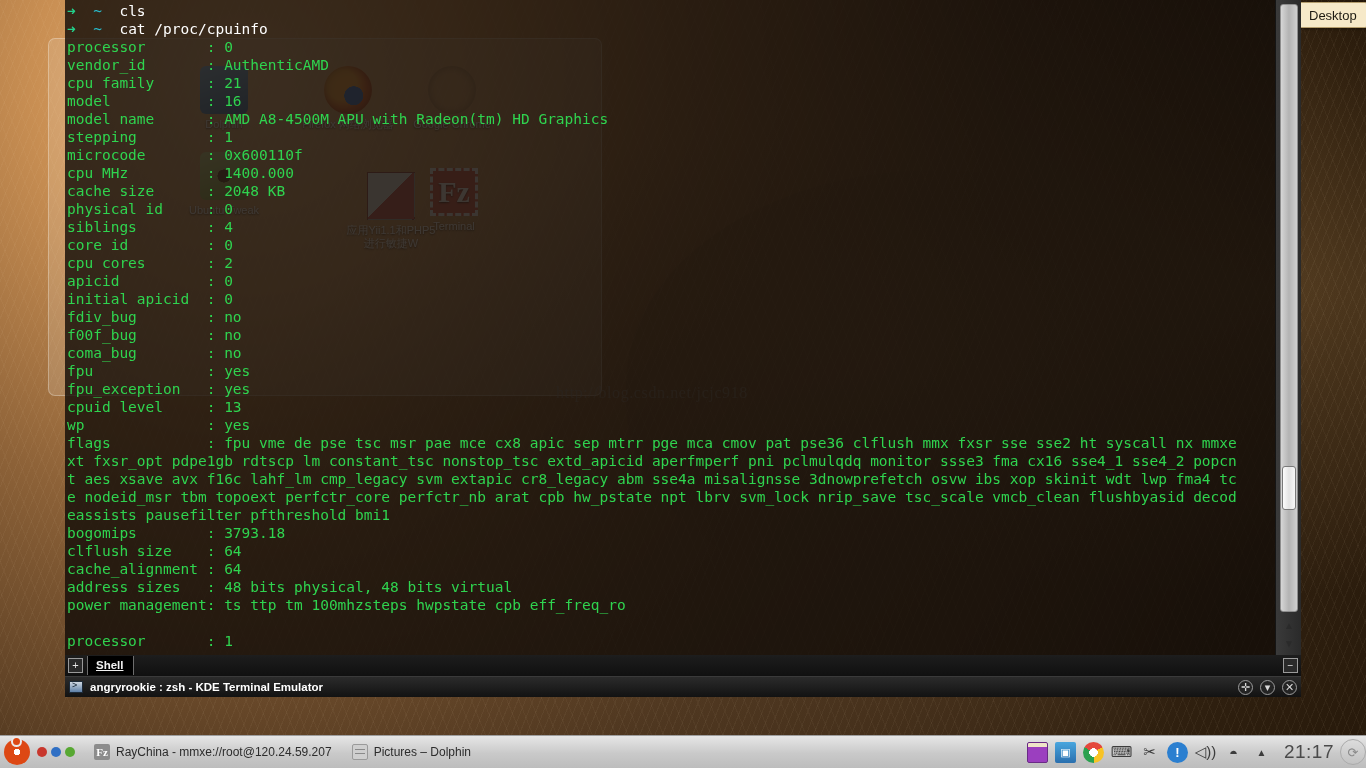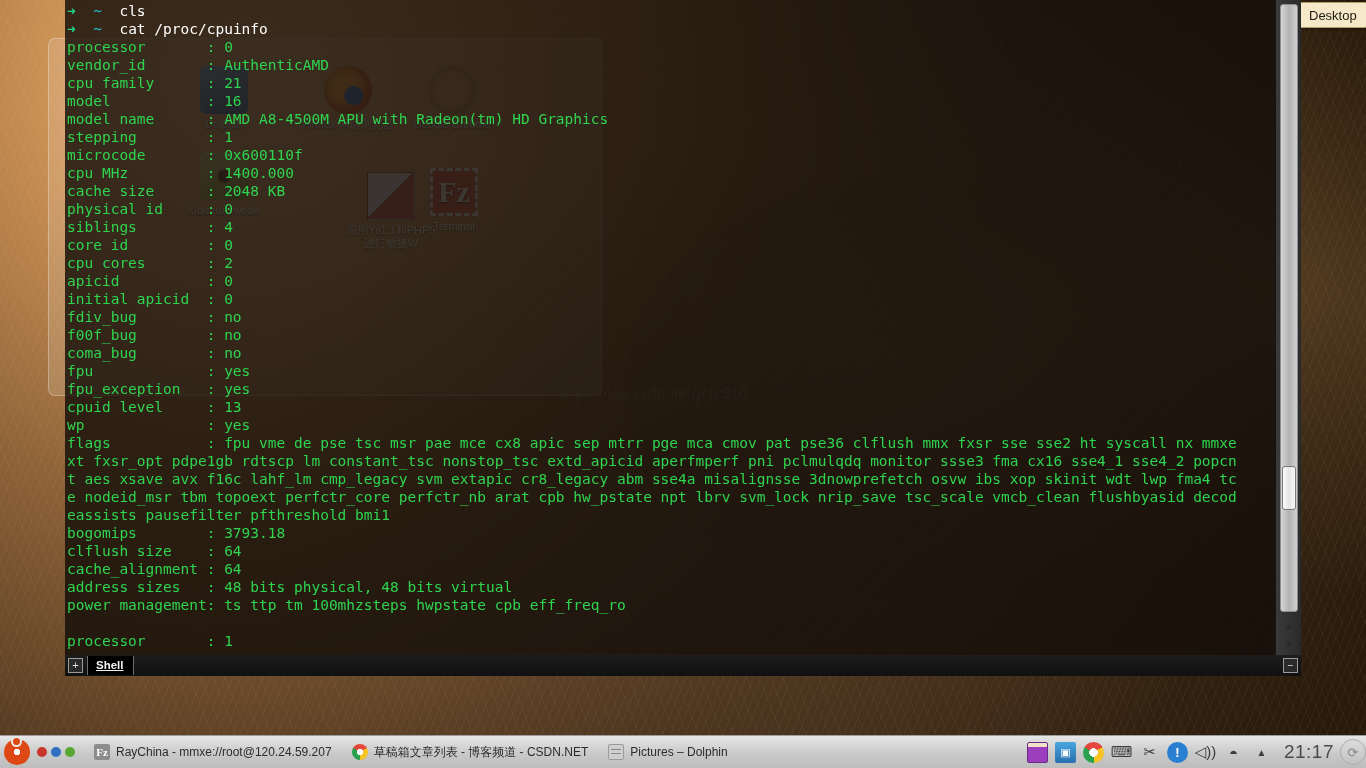--- a/index.html
+++ b/index.html
@@ -262,39 +262,43 @@
     <div class="arrowbox dn">▼</div>
   </div>
 
   <div id="tabbar">
     <div class="newtab">+</div>
     <div class="tab">Shell</div>
     <div class="spacer"></div>
     <div class="minibtn">−</div>
   </div>
 
+  <div id="titlebar">
+    <div class="tico"></div>
+    <div class="ttl">angryrookie : zsh - KDE Terminal Emulator</div>
+    <div class="sp"></div>
+    <div class="wbtn">✛</div>
+    <div class="wbtn">▾</div>
+    <div class="wbtn">✕</div>
+  </div>
 </div>
 
 <div id="taskbar">
   <div id="kmenu">
     <div class="ub"></div>
   </div>
   <div id="pager">
     <span style="background: rgb(200, 55, 45);"></span>
     <span style="background: rgb(47, 111, 196);"></span>
     <span style="background: rgb(87, 168, 50);"></span>
   </div>
 
   <div class="task">
     <div class="ti ti-fz">Fz</div>
     <span>RayChina - mmxe://root@120.24.59.207</span>
-  </div>
-  <div class="task">
-    <div class="ti ti-chrome"></div>
-    <span>草稿箱文章列表 - 博客频道 - CSDN.NET</span>
   </div>
   <div class="task">
     <div class="ti ti-dolphin"></div>
     <span>Pictures – Dolphin</span>
   </div>
 
   <div id="tray">
     <div class="tr" style="background:linear-gradient(180deg,#efe4c8 0 20%,#9b3fbf 20% 100%);border:1px solid #6a2a86;border-radius:2px;"></div>
     <div class="tr" style="background:linear-gradient(180deg,#49a6de,#2a6fae);border-radius:2px;color:#fff;font-size:11px;">▣</div>
     <div class="tr ti-chrome" style="border-radius:50%;"></div>

